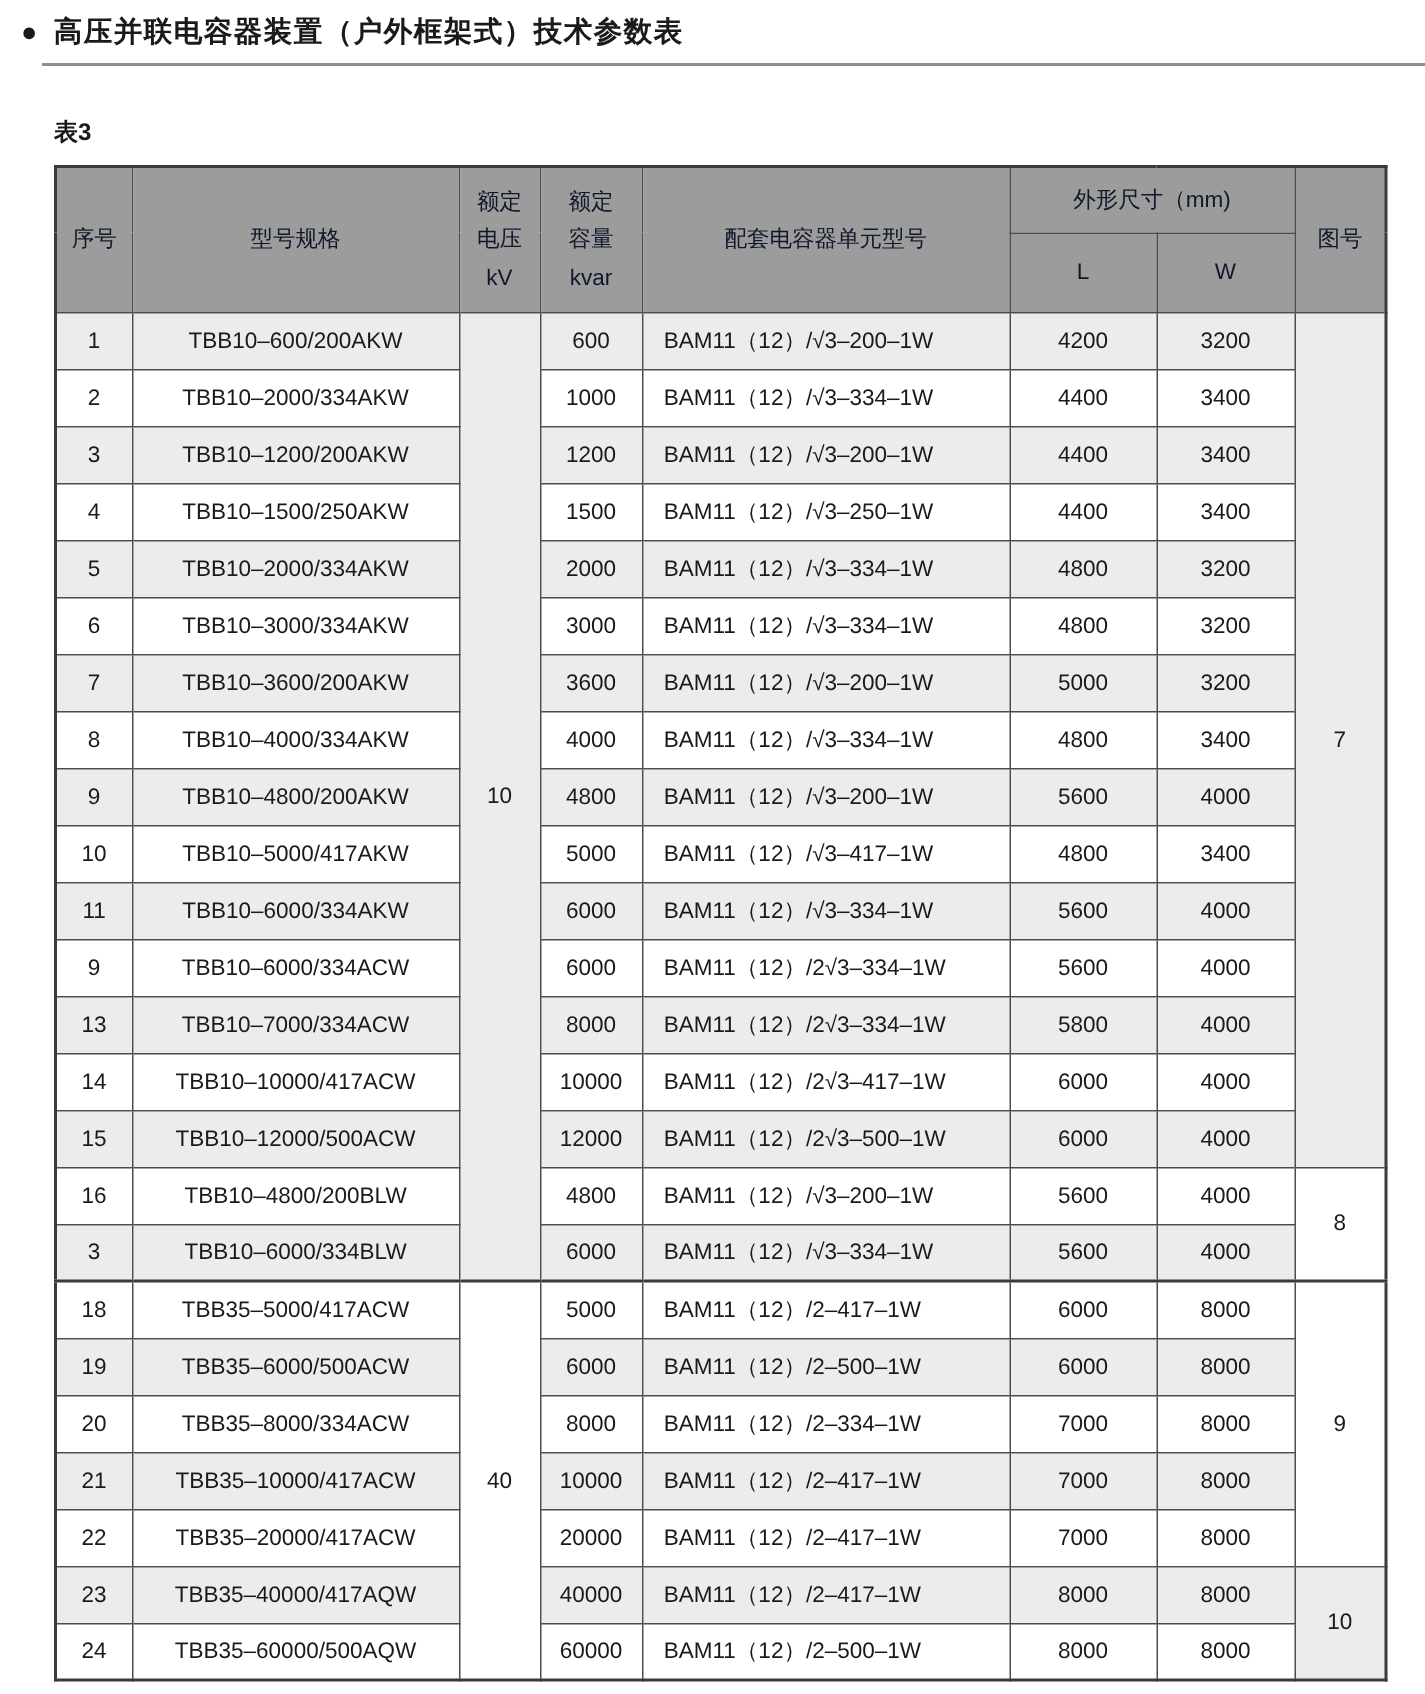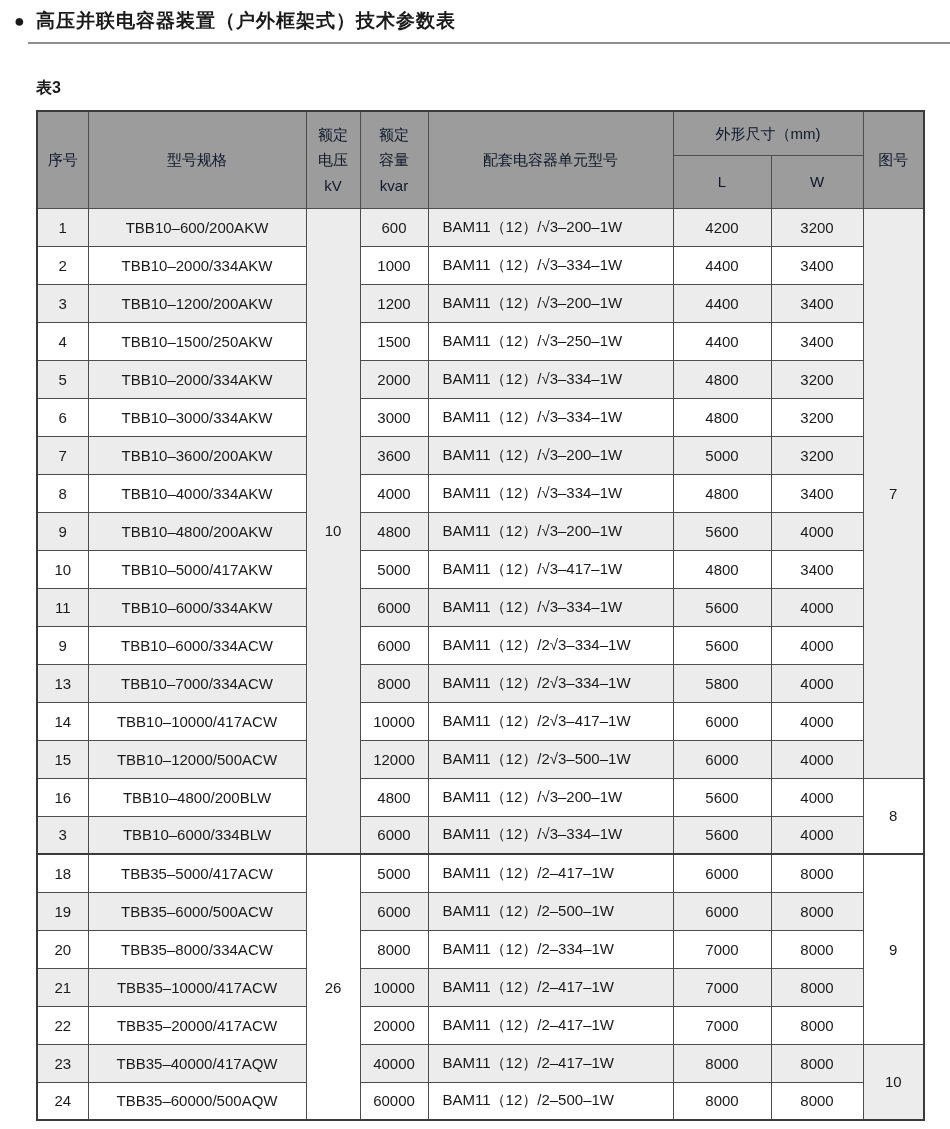--- a/index.html
+++ b/index.html
@@ -261,21 +261,21 @@
           <td>3</td>
           <td>TBB10–6000/334BLW</td>
           <td>6000</td>
           <td class="unit">BAM11（12）/√3–334–1W</td>
           <td>5600</td>
           <td>4000</td>
         </tr>
         <tr class="group-start">
           <td>18</td>
           <td>TBB35–5000/417ACW</td>
-          <td class="merged" rowspan="7">26</td>
+          <td class="merged" rowspan="7">40</td>
           <td>5000</td>
           <td class="unit">BAM11（12）/2–417–1W</td>
           <td>6000</td>
           <td>8000</td>
           <td class="merged" rowspan="5">9</td>
         </tr>
         <tr class="odd">
           <td>19</td>
           <td>TBB35–6000/500ACW</td>
           <td>6000</td>

